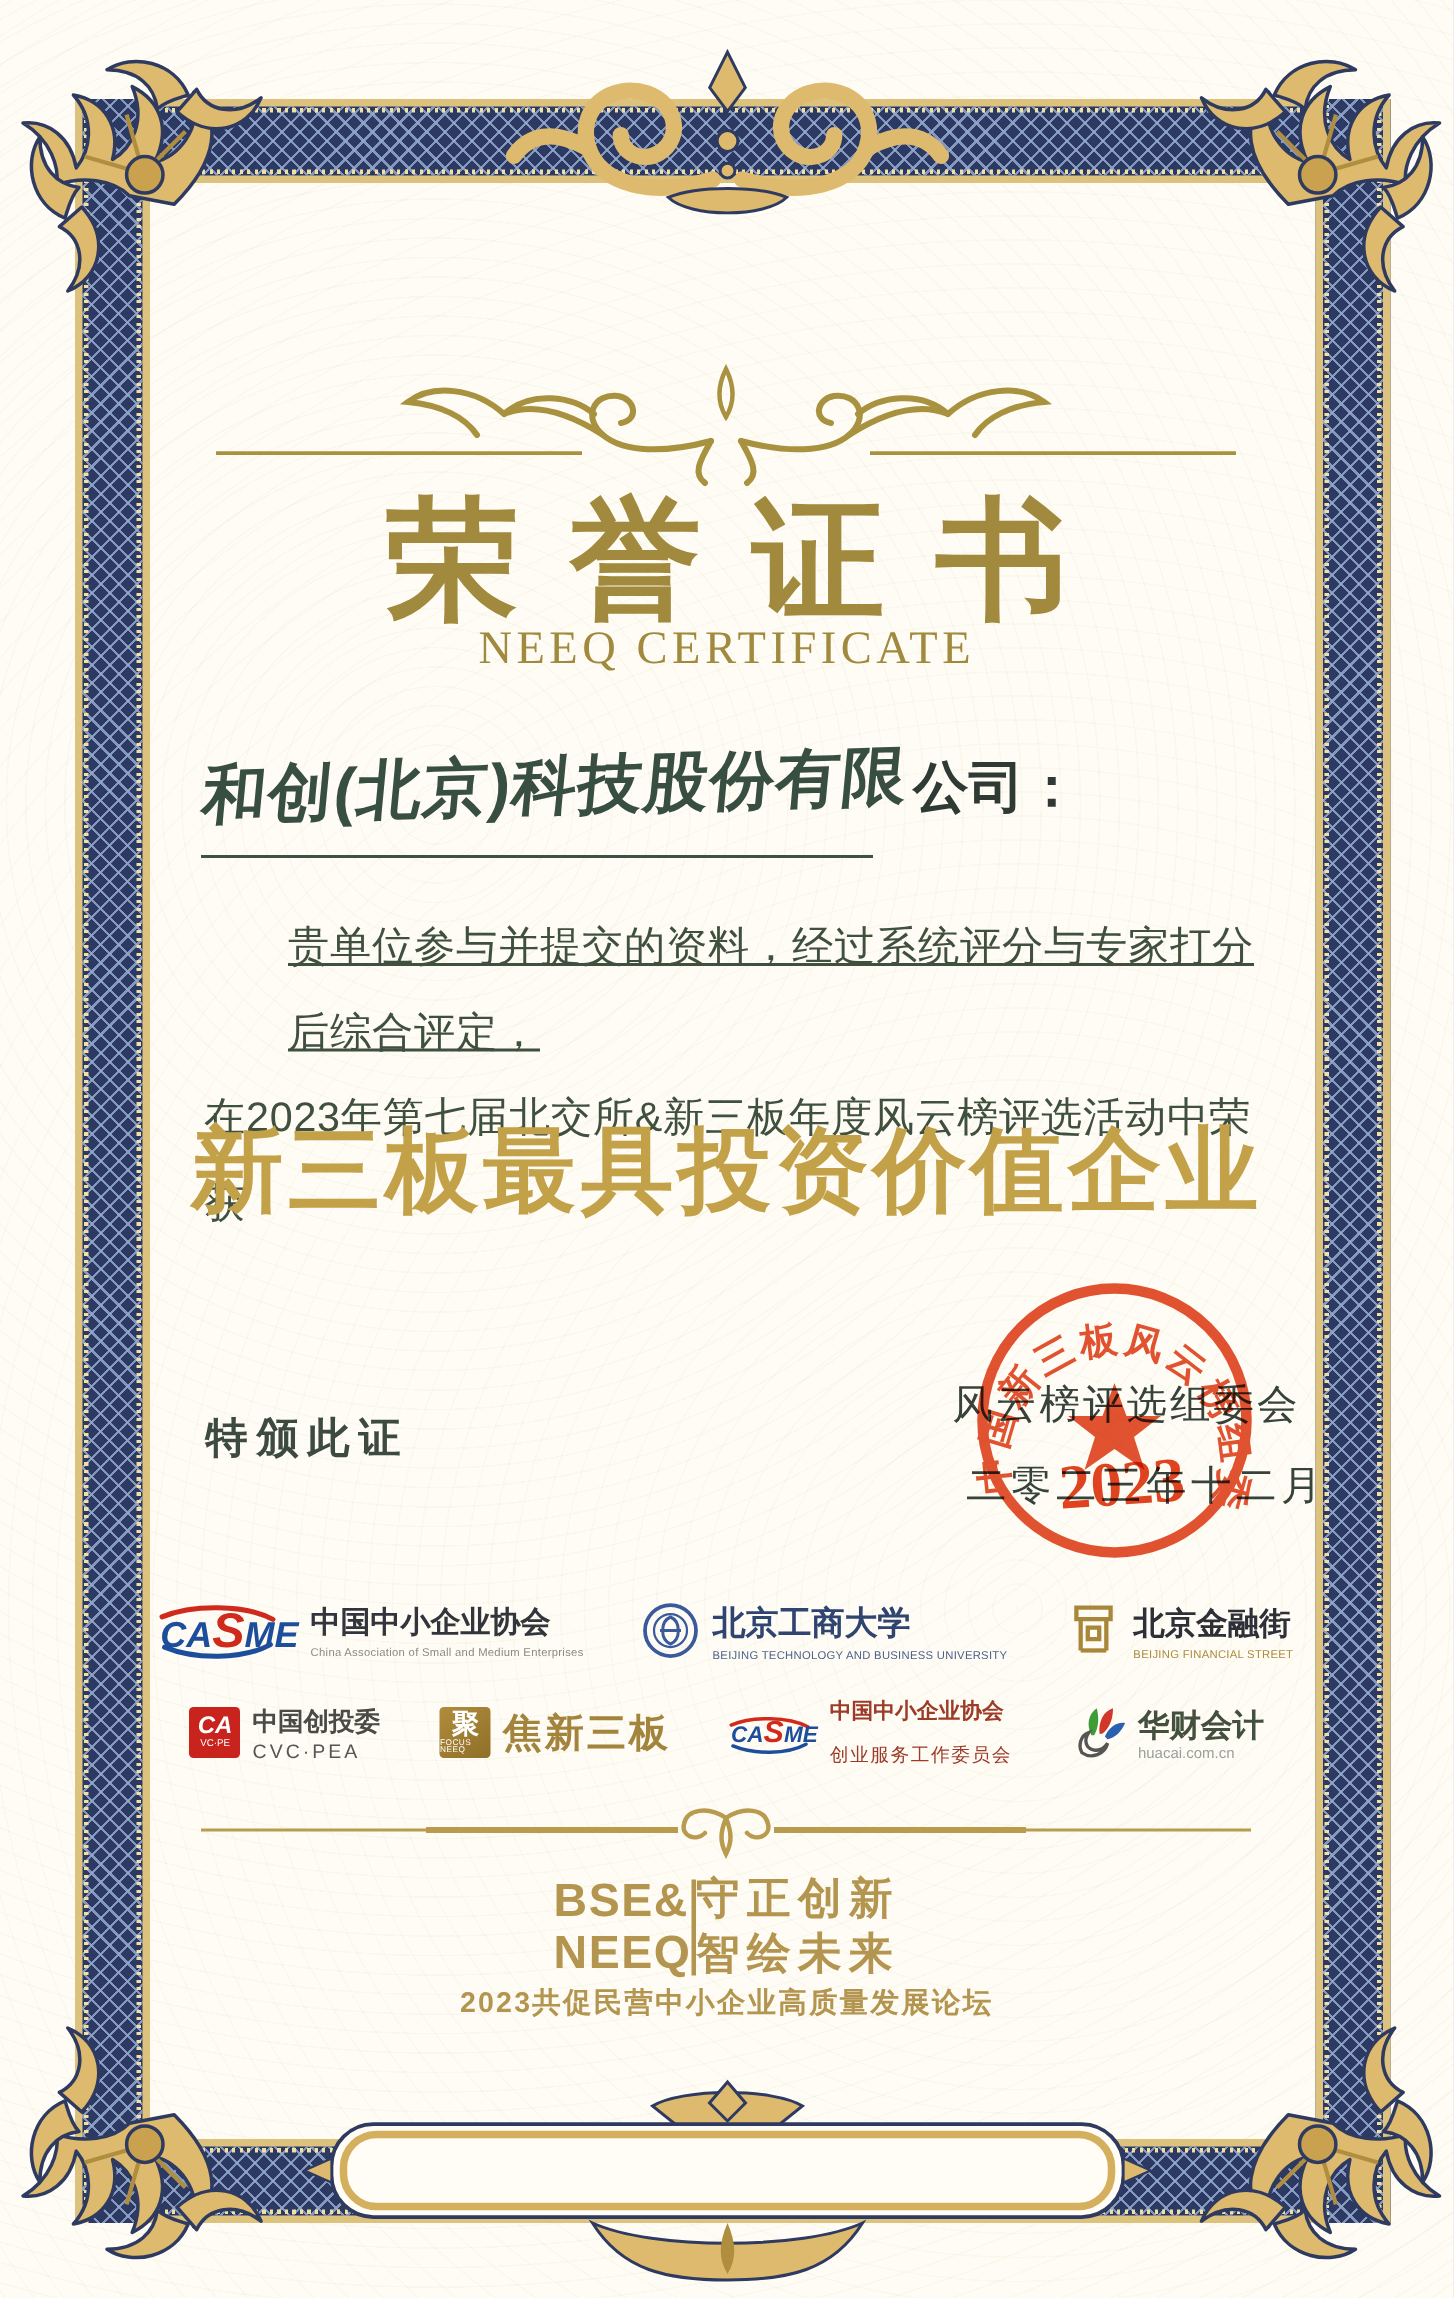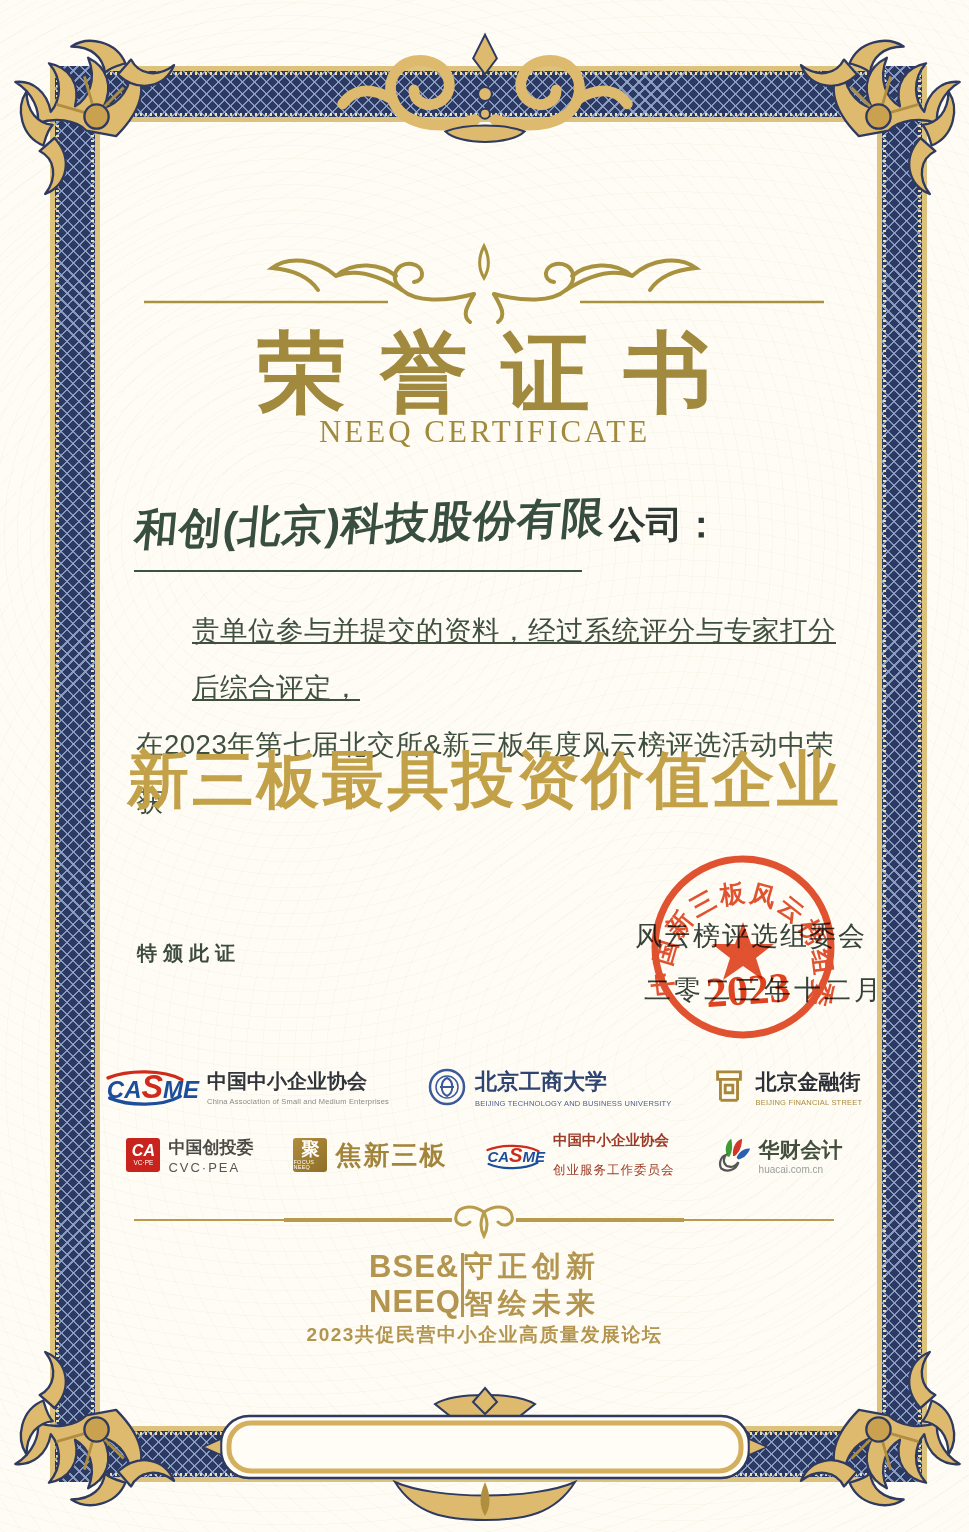--- a/index.html
+++ b/index.html
@@ -52,21 +52,21 @@
 
   
   .body-text{position:absolute;left:136px;right:120px;top:602px;font-size:27.5px;color:#40503f;
     line-height:57px;letter-spacing:.5px;}
   .body-text .indent{padding-left:56px;text-decoration:underline;}
   .award{position:absolute;left:0;right:0;top:738px;text-align:center;
     font-size:62px;font-weight:bold;color:#c3a149;letter-spacing:3px;
     font-family:"Liberation Sans", sans-serif;}
 
   
-  .issue{position:absolute;left:137px;top:940px;font-size:20px;font-weight:bold;color:#3c4a3f;letter-spacing:6px;}
+  .issue{position:absolute;left:137px;top:940px;font-size:28px;font-weight:bold;color:#3c4a3f;letter-spacing:6px;}
   .signer{position:absolute;left:618px;width:266px;top:918px;text-align:center;
     font-size:27px;color:#37433a;letter-spacing:2px;}
   .cert-date{position:absolute;left:618px;width:266px;top:972px;text-align:right;
     font-size:27px;color:#37433a;letter-spacing:3px;}
   .stamp{position:absolute;left:648px;top:852px;width:190px;height:190px;opacity:.92;mix-blend-mode:multiply;}
   .stamp-year{position:absolute;left:693px;top:966px;width:110px;text-align:center;
     font-size:42px;font-weight:bold;color:#e04420;transform:rotate(-4deg);mix-blend-mode:multiply;
     font-family:"Liberation Serif", serif;}
 
   

